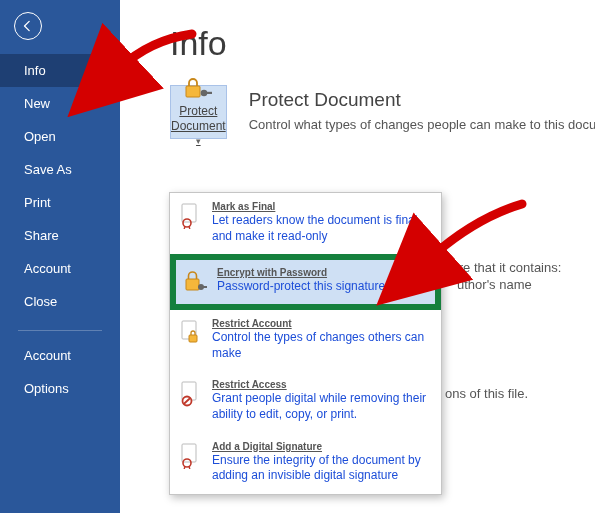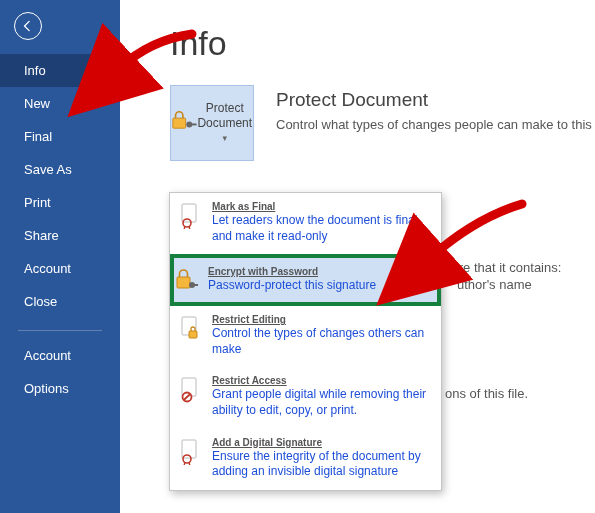--- a/index.html
+++ b/index.html
@@ -46,29 +46,30 @@
   }
   .page-title {
     font-size: 34px;
     font-weight: 300;
     color: #3b3b3b;
     margin-bottom: 22px;
   }
   .section-row { display: flex; align-items: flex-start; }
   .protect-btn {
     width: 84px;
-    height: 76px;
+    height: 54px;
     border: 1px solid #a9c2e8;
     background: #cfe0f4;
     display: flex;
-    flex-direction: row;
+    flex-direction: column;
     align-items: center;
     justify-content: center;
     cursor: pointer;
     color: #444;
+    text-decoration: underline;
   }
   .protect-btn .lock-ico { width: 28px; height: 24px; margin-bottom: 4px; }
   .protect-btn .lbl { font-size: 12px; text-align: center; line-height: 1.2; }
   .protect-btn .lbl .arrow { font-size: 9px; color: #666; }
   .section-text { margin-left: 22px; padding-top: 4px; }
   .section-heading { font-size: 19px; color: #444; margin-bottom: 6px; }
   .section-desc { font-size: 13px; color: #555; white-space: nowrap; }
   .dropdown {
     position: absolute;
     left: 49px;
@@ -77,21 +78,21 @@
     background: #fff;
     border: 1px solid #c5c5c5;
     box-shadow: 2px 3px 8px rgba(0,0,0,0.25);
   }
   .dd-item {
     display: flex;
     align-items: flex-start;
     padding: 8px 10px 10px 10px;
     cursor: pointer;
   }
-  .dd-item.highlight { background: #cfe0f4; border: 4px solid #15803d; padding: 7px 9px 9px 2px; align-items: flex-end; }
+  .dd-item.highlight { background: #cfe0f4; border: 6px solid #15803d; padding: 7px 9px 9px 9px; }
   .dd-ico { width: 22px; height: 26px; flex: 0 0 22px; margin-right: 10px; margin-top: 2px; }
   .dd-text { flex: 1; }
   .dd-title { font-size: 10px; font-weight: 700; color: #555; text-decoration: underline; margin-bottom: 1px; }
   .dd-sub { font-size: 12px; color: #1d4ed8; line-height: 1.3; }
   .aside {
     position: absolute;
     left: 330px;
     top: 260px;
     width: 240px;
     font-size: 13px;
@@ -107,21 +108,21 @@
 <body>
 
 <div class="sidebar">
   <div class="back-circle">
     <svg viewBox="0 0 24 24">
         <path d="M14 4 L6 12 L14 20" stroke="#fff" stroke-width="2.2" fill="none" stroke-linecap="round" stroke-linejoin="round"></path>
       </svg>
   </div>
   <div class="nav-item selected">Info</div>
   <div class="nav-item">New</div>
-  <div class="nav-item">Final</div>
+  <div class="nav-item">Open</div>
   <div class="nav-item">Save As</div>
   <div class="nav-item">Print</div>
   <div class="nav-item">Share</div>
   <div class="nav-item">Account</div>
   <div class="nav-item">Close</div>
   <div class="nav-sep"></div>
   <div class="nav-item">Account</div>
   <div class="nav-item">Options</div>
 </div>
 
@@ -182,21 +183,21 @@
 
   <div class="dd-item">
     <div class="dd-ico">
       <svg viewBox="0 0 22 26">
           <rect x="2" y="1" width="14" height="18" rx="1" fill="#fff" stroke="#bbb"></rect>
           <rect x="9" y="15" width="8" height="7" rx="1" fill="#f5b73b" stroke="#c8871a"></rect>
           <path d="M11 15 v-2 a2 2 0 0 1 4 0 v2" fill="none" stroke="#c8871a" stroke-width="1.3"></path>
         </svg>
     </div>
     <div class="dd-text">
-      <div class="dd-title">Restrict Editing</div>
+      <div class="dd-title">Restrict Account</div>
       <div class="dd-sub">Control the types of changes others can make</div>
     </div>
   </div>
 
   <div class="dd-item">
     <div class="dd-ico">
       <svg viewBox="0 0 22 26">
           <rect x="2" y="1" width="14" height="18" rx="1" fill="#fff" stroke="#bbb"></rect>
           <circle cx="7" cy="20" r="4.5" fill="#fff" stroke="#c0392b" stroke-width="1.8"></circle>
           <line x1="3.8" y1="23" x2="10.2" y2="17" stroke="#c0392b" stroke-width="1.8"></line>

